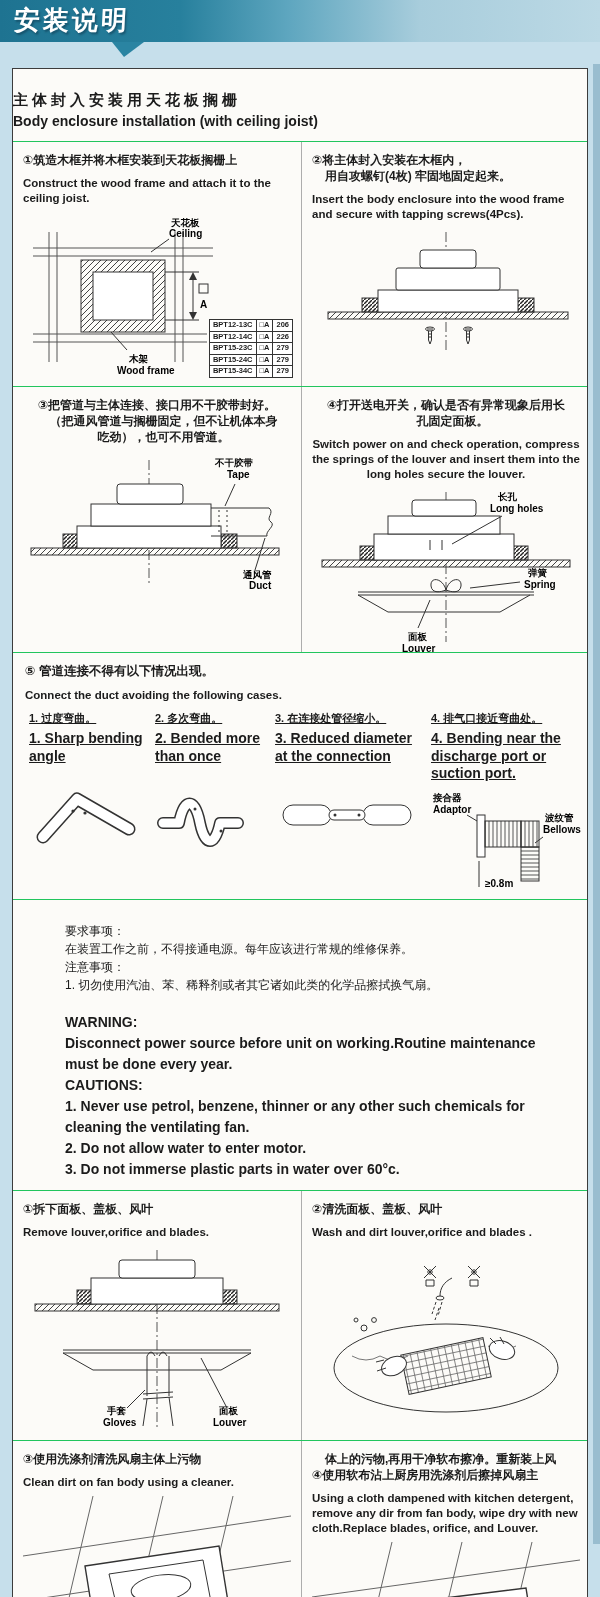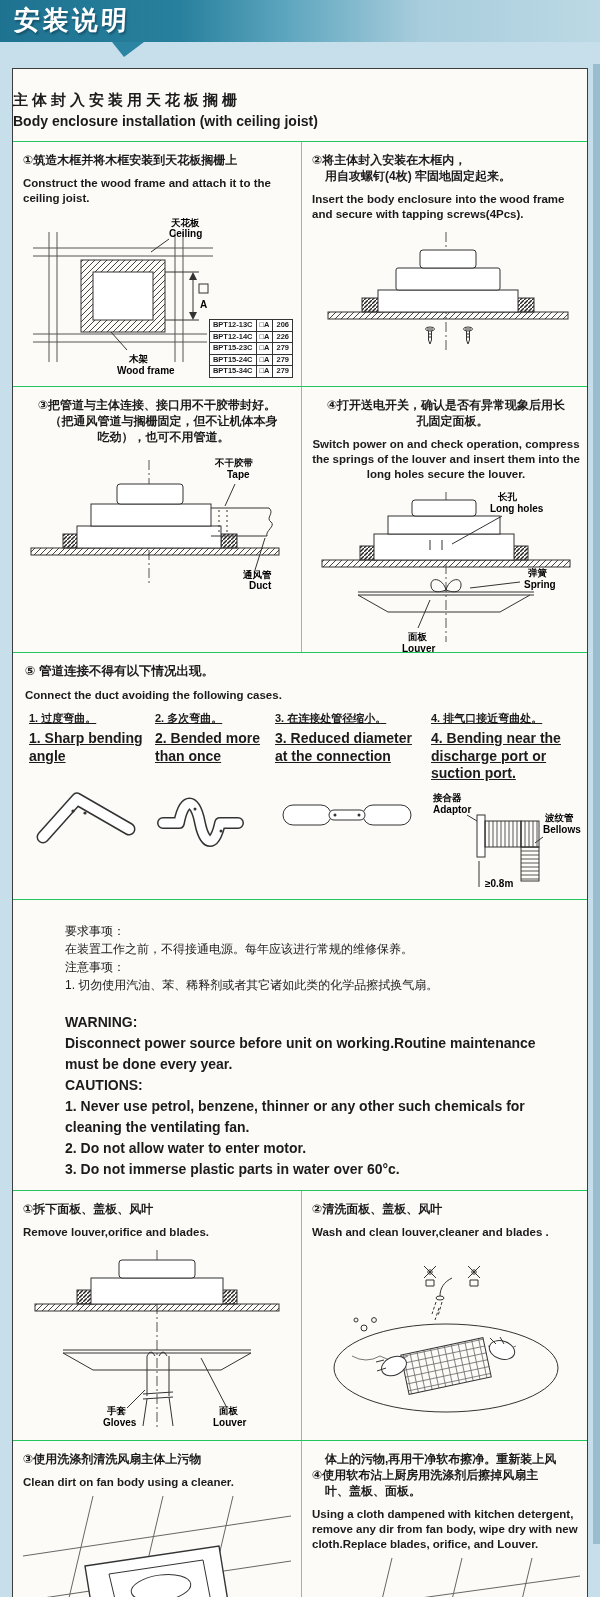--- a/index.html
+++ b/index.html
@@ -302,21 +302,21 @@
           <path d="M204,162 L178,112"></path>
         </g>
         <text x="84" y="168" class="slab-zh">手套</text>
         <text x="80" y="180" class="slab-en">Gloves</text>
         <text x="196" y="168" class="slab-zh">面板</text>
         <text x="190" y="180" class="slab-en">Louver</text>
       </svg>
     </div>
     <div class="cell">
       <div class="zh">②清洗面板、盖板、风叶</div>
-      <div class="en">Wash and clean louver,cleaner and blades .</div>
+      <div class="en">Wash and dirt louver,orifice and blades .</div>
       <svg class="mt6" width="268" height="176" viewBox="0 0 268 176">
         <g fill="none" stroke="#333" stroke-width="1">
           <path d="M112,20 L124,32 M112,32 L124,20"></path>
             <circle cx="118" cy="26" r="2.2"></circle>
           <path d="M156,20 L168,32 M156,32 L168,20"></path>
             <circle cx="162" cy="26" r="2.2"></circle>
           <path d="M114,34 h8 v6 h-8 z M158,34 h8 v6 h-8 z"></path>
           <path d="M140,32 C132,36 128,42 128,50"></path>
           <ellipse cx="128" cy="52" rx="4" ry="2"></ellipse>
           <path d="M124,56 L120,68 M130,56 L126,70 M127,62 L123,74" stroke-dasharray="3 2"></path>
@@ -356,21 +356,20 @@
           <path d="M118,134 V148 M126,136 V150 M134,138 V152"></path>
           <path d="M64,150 L104,140"></path>
         </g>
         <text x="26" y="150" class="slab-zh">洗涤剂</text>
         <text x="22" y="162" class="slab-en">Cleaner</text>
       </svg>
     </div>
     <div class="cell">
       <div class="zh ind">体上的污物,再用干净软布擦净。重新装上风</div>
       <div class="zh">④使用软布沾上厨房用洗涤剂后擦掉风扇主</div>
-      <div class="zh ind">叶、盖板、面板。</div>
       <div class="en">Using a cloth dampened with kitchen detergent, remove any dir from fan body, wipe dry with new cloth.Replace blades, orifice, and Louver.</div>
       <svg class="mt6" width="268" height="150" viewBox="0 0 268 150">
         <g fill="none" stroke="#666" stroke-width="1">
           <path d="M0,55 L268,18 M0,100 L268,62 M0,145 L268,106"></path>
           <path d="M80,0 L44,150 M150,0 L114,150 M220,0 L184,150"></path>
         </g>
         <path d="M84,62 L214,46 L224,110 L94,128 Z" fill="#fff" stroke="#333" stroke-width="1.4"></path>
         <path d="M106,70 L198,58 L206,102 L114,116 Z" fill="#fff" stroke="#333"></path>
         <ellipse cx="155" cy="84" rx="27" ry="12" transform="rotate(-6 155 84)" fill="none" stroke="#333"></ellipse>
         <ellipse cx="74" cy="128" rx="15" ry="9" transform="rotate(-20 74 128)" fill="#fff" stroke="#333"></ellipse>

